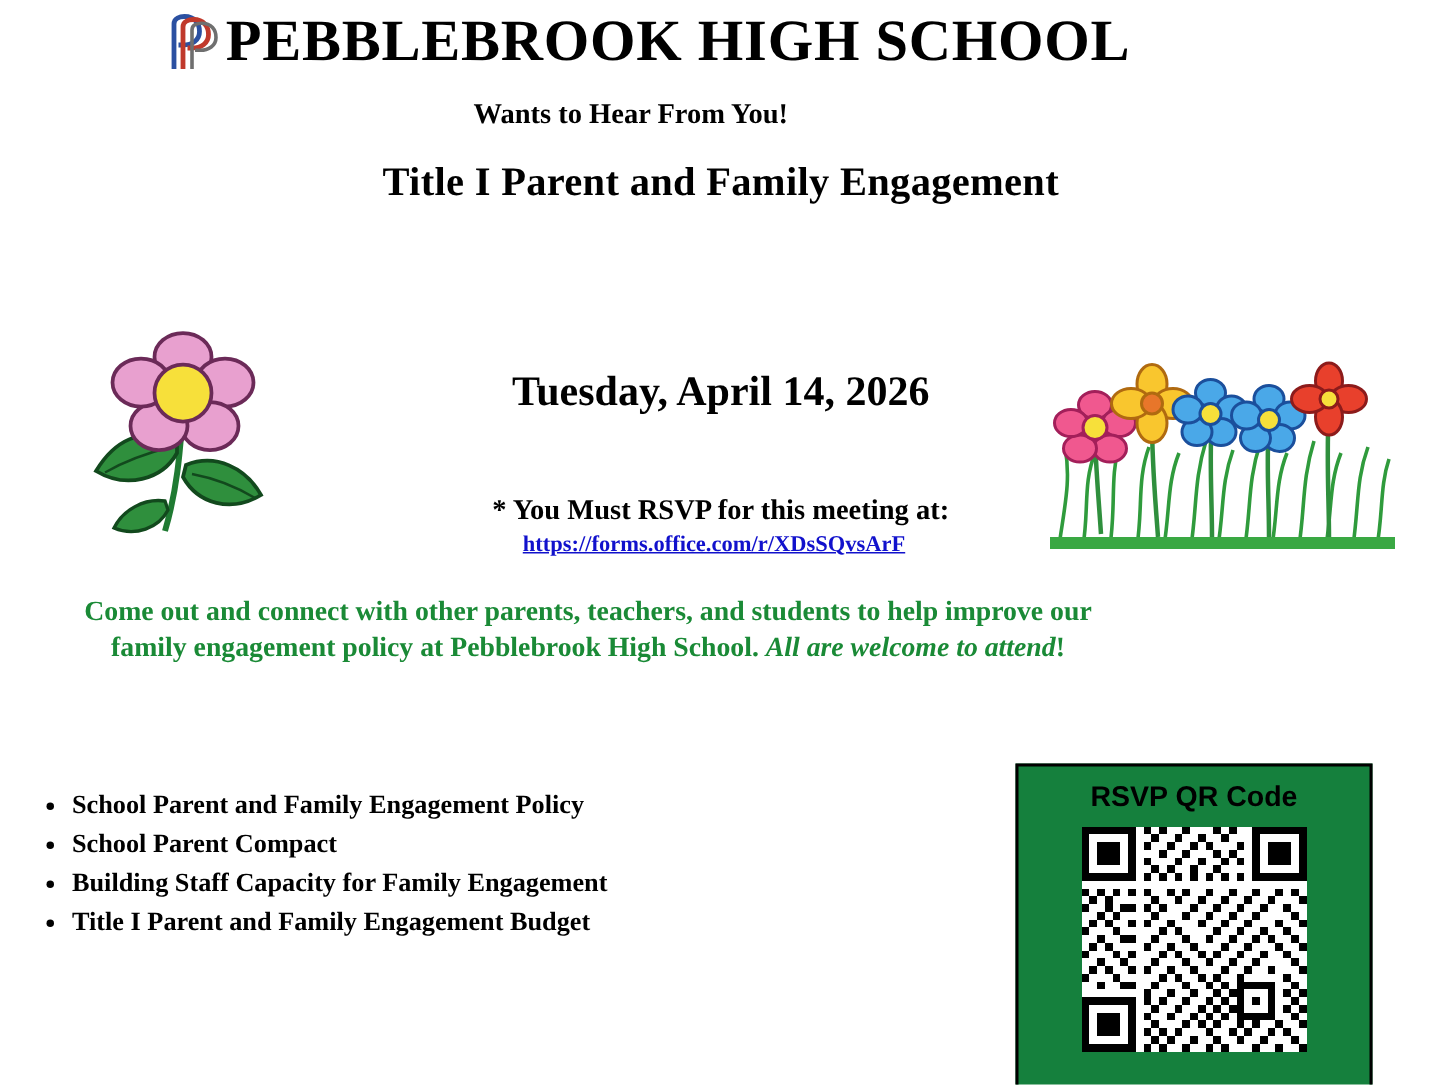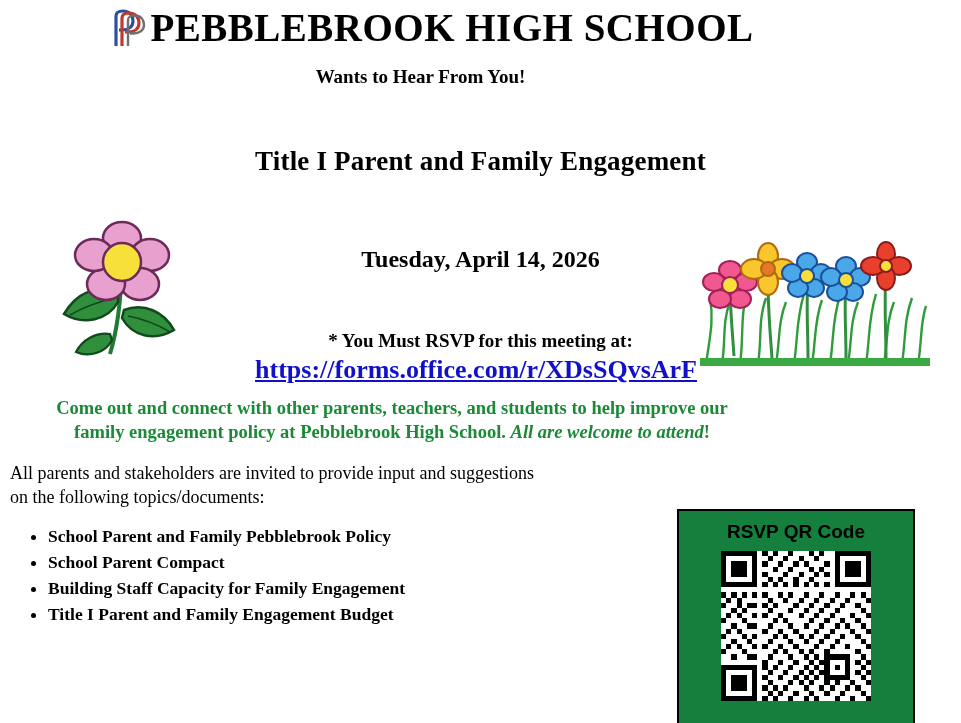--- a/index.html
+++ b/index.html
@@ -60,40 +60,39 @@
     font-family: "Liberation Serif", serif;
   }
   .titleone {
     position: absolute;
     left: 0; top: 106px;
     width: 961px;
     text-align: center;
     font-size: 27px;
     font-weight: bold;
     letter-spacing: 0.2px;
-    margin-top: 40px;
   }
   .bigtitle {
     position: absolute;
     left: 0; top: 152px;
     width: 961px;
     text-align: center;
     font-size: 66px;
     font-weight: bold;
     font-family: "DejaVu Serif", serif;
     letter-spacing: -1px;
     line-height: 72px;
   }
 
   .datetime {
     position: absolute;
     left: 0; top: 246px;
     width: 961px;
     text-align: center;
-    font-size: 24px;
+    font-size: 28px;
     font-weight: bold;
   }
   .time {
     position: absolute;
     left: 0; top: 288px;
     width: 961px;
     text-align: center;
     font-size: 20px;
     font-weight: bold;
   }
@@ -103,21 +102,21 @@
     width: 961px;
     text-align: center;
     font-size: 19px;
     font-weight: bold;
   }
   .rsvp-link {
     position: absolute;
     left: 0; top: 355px;
     width: 952px;
     text-align: center;
-    font-size: 26px;
+    font-size: 15px;
     font-weight: bold;
   }
   .rsvp-link a {
     color: #1111cc;
     text-decoration: underline;
   }
 
   .green-block {
     position: absolute;
     left: 0; top: 396px;
@@ -319,27 +318,23 @@
   </div>
 
   <div class="green-block">
     <div>Come out and connect with other parents, teachers, and students to help improve our</div>
     <div>
       <span>family engagement policy at Pebblebrook High School.</span>
       <span class="italic">All are welcome to attend</span><span>!</span>
     </div>
   </div>
 
-  <div class="invite">
-    <div>All parents and stakeholders are invited to provide input and suggestions</div>
-    <div>on the following topics/documents:</div>
-  </div>
 
   <ul class="topics">
-    <li>School Parent and Family Pebblebrook Policy</li>
+    <li>School Parent and Family Engagement Policy</li>
     <li>School Parent Compact</li>
     <li>Building Staff Capacity for Family Engagement</li>
     <li>Title I Parent and Family Engagement Budget</li>
   </ul>
 
   <div class="qr-box">
     <div class="qr-title">RSVP QR Code</div>
     <svg class="qr-img" viewBox="0 0 29 29" shape-rendering="crispEdges" aria-hidden="true">
       <rect x="0" y="0" width="29" height="29" fill="#ffffff"></rect>
       <g fill="#000000">

